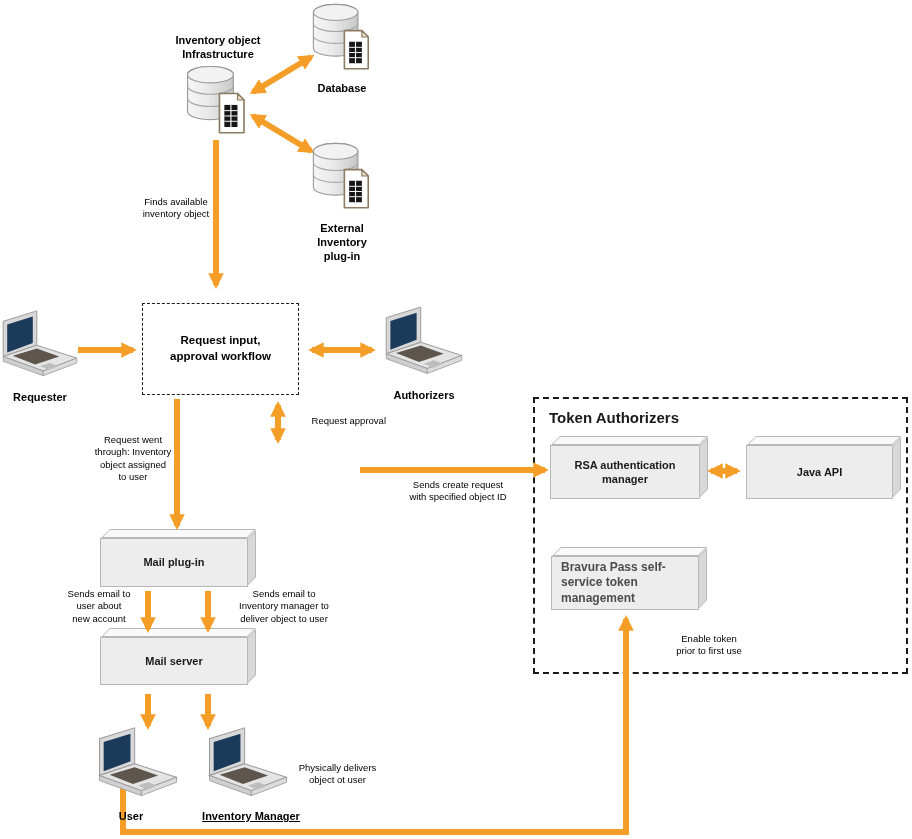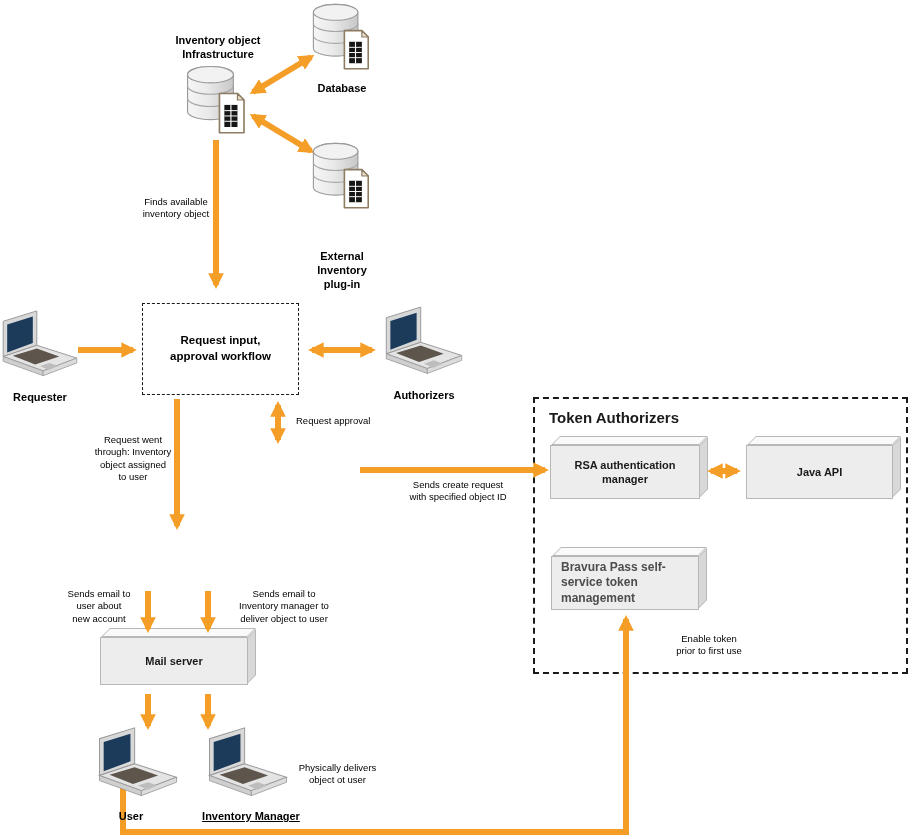--- a/index.html
+++ b/index.html
@@ -24,21 +24,21 @@
   .box3d::after{ content:""; position:absolute; left:100%; top:0; width:9px; height:100%;
                  background:var(--box-side); border:1px solid var(--box-border);
                  transform:skewY(-45deg); transform-origin:0 0; box-sizing:border-box; }
   .box3d.leftalign{ justify-content:flex-start; text-align:left; padding:0 9px;
                     color:#4d4d4d; font-size:12px; }
 
   .nodelabel{ position:absolute; font-weight:bold; font-size:11px; color:#000;
               text-align:center; white-space:pre-line; line-height:1.25; }
   .ann{ position:absolute; font-size:9.5px; color:#000; text-align:center;
         white-space:pre-line; line-height:1.3; }
-  .ann.left{ text-align:left; }
+  .ann.left{ text-align:right; }
 
   svg.icon{ position:absolute; overflow:visible; }
   #connectors{ position:absolute; left:0; top:0; pointer-events:none; }
   #connectors .shaft{ stroke:var(--accent); stroke-width:6; fill:none; }
 </style>
 </head>
 <body>
 
 <div id="canvas">
 
@@ -87,20 +87,23 @@
     <span>RSA authentication
 manager</span>
   </div>
   <div class="box3d" style="left:746px; top:445px; width:147px; height:54px;">
     <span>Java API</span>
   </div>
   <div class="box3d leftalign" style="left:551px; top:556px; width:148px; height:54px;">
     <span>Bravura Pass self-
 service token
 management</span>
+  </div>
+  <div class="box3d" style="left:100px; top:538px; width:148px; height:49px;">
+    <span>Mail plug-in</span>
   </div>
   <div class="box3d" style="left:100px; top:637px; width:148px; height:48px;">
     <span>Mail server</span>
   </div>
 
   <div class="ann" style="left:134px; top:196px; width:84px;">Finds available
 inventory object</div>
   <div class="ann left" style="left:296px; top:415px; width:90px;">Request approval</div>
   <div class="ann" style="left:388px; top:479px; width:140px;">Sends create request
 with specified object ID</div>
@@ -160,21 +163,21 @@
   <svg class="icon" style="left:96px;  top:727px; width:84px; height:72px;" viewBox="0 0 100 86">
       <use href="#sym-laptop"></use>
     </svg>
   <svg class="icon" style="left:206px; top:727px; width:84px; height:72px;" viewBox="0 0 100 86">
       <use href="#sym-laptop"></use>
     </svg>
 
   <div class="nodelabel" style="left:168px; top:34px; width:100px;">Inventory object
 Infrastructure</div>
   <div class="nodelabel" style="left:300px; top:82px; width:84px;">Database</div>
-  <div class="nodelabel" style="left:300px; top:222px; width:84px;margin-top:28px;">External
+  <div class="nodelabel" style="left:300px; top:222px; width:84px;">External
 Inventory
 plug-in</div>
   <div class="nodelabel" style="left:0px; top:391px; width:80px;">Requester</div>
   <div class="nodelabel" style="left:381px; top:389px; width:86px;">Authorizers</div>
   <div class="nodelabel" style="left:96px; top:810px; width:70px;">User</div>
   <div class="nodelabel" style="left:184px; top:810px; width:134px;text-decoration:underline;">Inventory Manager</div>
 
 </div>
 
 </body></html>

